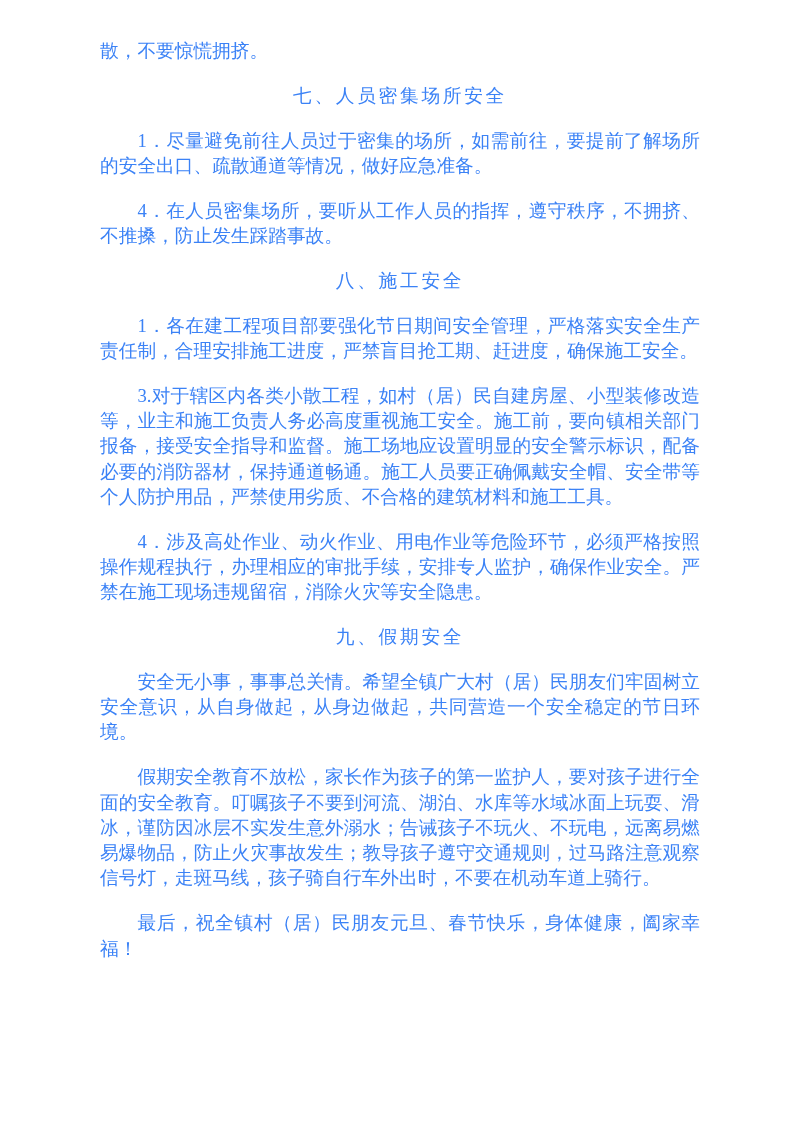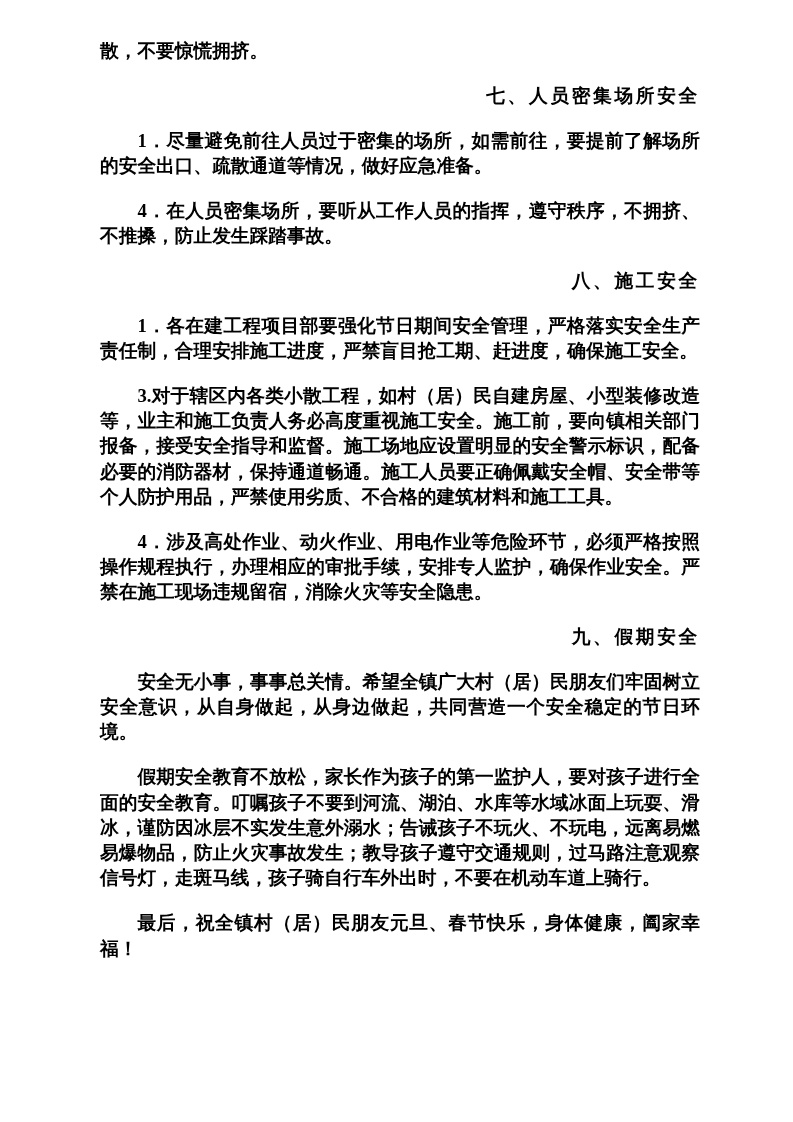--- a/index.html
+++ b/index.html
@@ -15,35 +15,34 @@
       overflow: hidden;
       font-family: "Liberation Serif", "DejaVu Serif", serif;
     }
     .doc-body {
       padding: 38px 93px 0 100px; 
     }
     .doc-body p {
       margin: 0 0 19.5px 0;
       font-size: 18.7px;
       line-height: 25.3px;
-      color: #000000;
+      color: #3b82f6;
       text-align: justify;
       text-justify: inter-character;
       word-break: break-all;
-      font-weight: bold;
     }
     p.para-body {
       text-indent: 37.4px; 
     }
     p.para-continuation {
       text-indent: 0;
     }
     p.para-heading {
       text-indent: 0;
-      text-align: right;
+      text-align: center;
       letter-spacing: 2.7px;
     }
   </style>
 </head>
 <body>
 
 <div class="page" style="background: rgb(255, 255, 255);">
   <div class="doc-body" style="color: rgb(58, 58, 58);">
       <p class="para-continuation">散，不要惊慌拥挤。</p>
       <p class="para-heading">七、人员密集场所安全</p>

